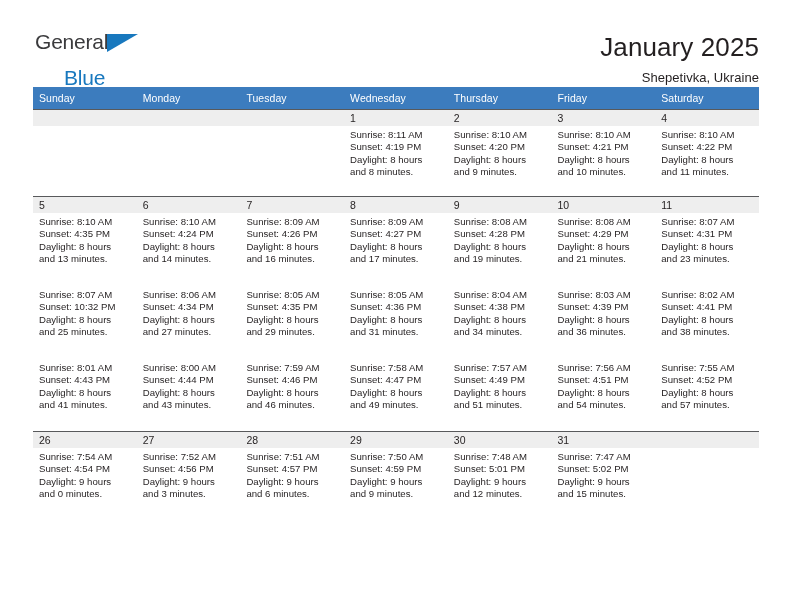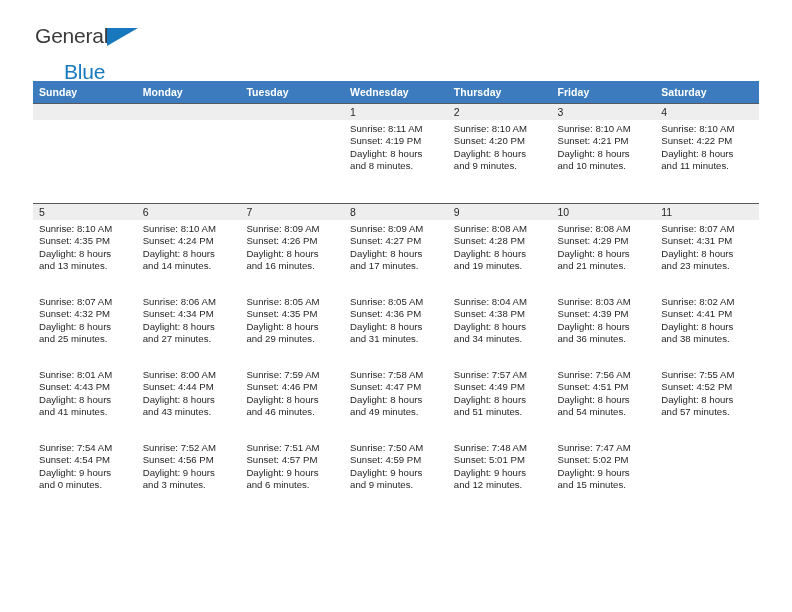--- a/index.html
+++ b/index.html
@@ -13,21 +13,21 @@
     background: #ffffff;
     font-family: "Liberation Sans", sans-serif;
     color: #231f20;
     overflow: hidden;
   }
   .page {
     position: relative;
     width: 792px;
     height: 612px;
     box-sizing: border-box;
-    padding: 0 33px;
+    padding: 6px 33px;
   }
 
   
   .top-bar {
     display: flex;
     align-items: flex-start;
     justify-content: space-between;
     height: 72px;
     padding-top: 25px;
     box-sizing: border-box;
@@ -90,21 +90,21 @@
   .calendar {
     width: 726px;
     border-collapse: collapse;
     table-layout: fixed;
     margin-top: 9px;
   }
   .calendar th {
     background: #3c7cbe;
     color: #ffffff;
     font-size: 10.5px;
-    font-weight: bold;
+    font-weight: normal;
     text-align: left;
     padding: 5px 0 5px 6px;
     height: 19px;
     box-sizing: border-box;
     letter-spacing: 0.05px;
   }
   .calendar td {
     vertical-align: top;
     padding: 0;
     width: 103.7px;
@@ -123,21 +123,21 @@
     background: #eeeeee;
   }
 
   .info-row td {
     height: 73px;
     padding: 3px 6px 0 6px;
     box-sizing: border-box;
     background: #ffffff;
   }
   .info-row.short td {
-    height: 84px;
+    height: 71px;
   }
   .cell-lines {
     font-size: 9.6px;
     line-height: 12.6px;
     color: #231f20;
     letter-spacing: 0.01px;
   }
   .cell-lines div {
     white-space: nowrap;
   }
@@ -148,20 +148,24 @@
 <div class="page">
 
   <div class="top-bar">
 
     <div class="logo">
       <span class="logo-general">General</span>
       <span class="logo-triangle"></span>
       <span class="logo-blue">Blue</span>
     </div>
 
+    <div class="title-block">
+      <div class="cal-title">January 2025</div>
+      <div class="cal-subtitle">Shepetivka, Ukraine</div>
+    </div>
 
   </div>
 
   <table class="calendar">
     <thead>
       <tr id="weekday-header-row">
           <th>Sunday</th>
           <th>Monday</th>
           <th>Tuesday</th>
           <th>Wednesday</th>
@@ -287,21 +291,21 @@
               <div>Sunset: 4:31 PM</div>
               <div>Daylight: 8 hours</div>
               <div>and 23 minutes.</div>
             </div>
           </td>
         </tr>
         <tr class="info-row">
           <td>
             <div class="cell-lines">
               <div>Sunrise: 8:07 AM</div>
-              <div>Sunset: 4:32 PM</div>
+              <div>Sunset: 10:32 PM</div>
               <div>Daylight: 8 hours</div>
               <div>and 25 minutes.</div>
             </div>
           </td>
           <td>
             <div class="cell-lines">
               <div>Sunrise: 8:06 AM</div>
               <div>Sunset: 4:34 PM</div>
               <div>Daylight: 8 hours</div>
               <div>and 27 minutes.</div>
@@ -399,20 +403,29 @@
           </td>
           <td>
             <div class="cell-lines">
               <div>Sunrise: 7:55 AM</div>
               <div>Sunset: 4:52 PM</div>
               <div>Daylight: 8 hours</div>
               <div>and 57 minutes.</div>
             </div>
           </td>
         </tr>
+        <tr class="daynum-row">
+          <td>26</td>
+          <td>27</td>
+          <td>28</td>
+          <td>29</td>
+          <td>30</td>
+          <td>31</td>
+          <td class="blank"></td>
+        </tr>
         <tr class="info-row">
           <td>
             <div class="cell-lines">
               <div>Sunrise: 7:54 AM</div>
               <div>Sunset: 4:54 PM</div>
               <div>Daylight: 9 hours</div>
               <div>and 0 minutes.</div>
             </div>
           </td>
           <td>

